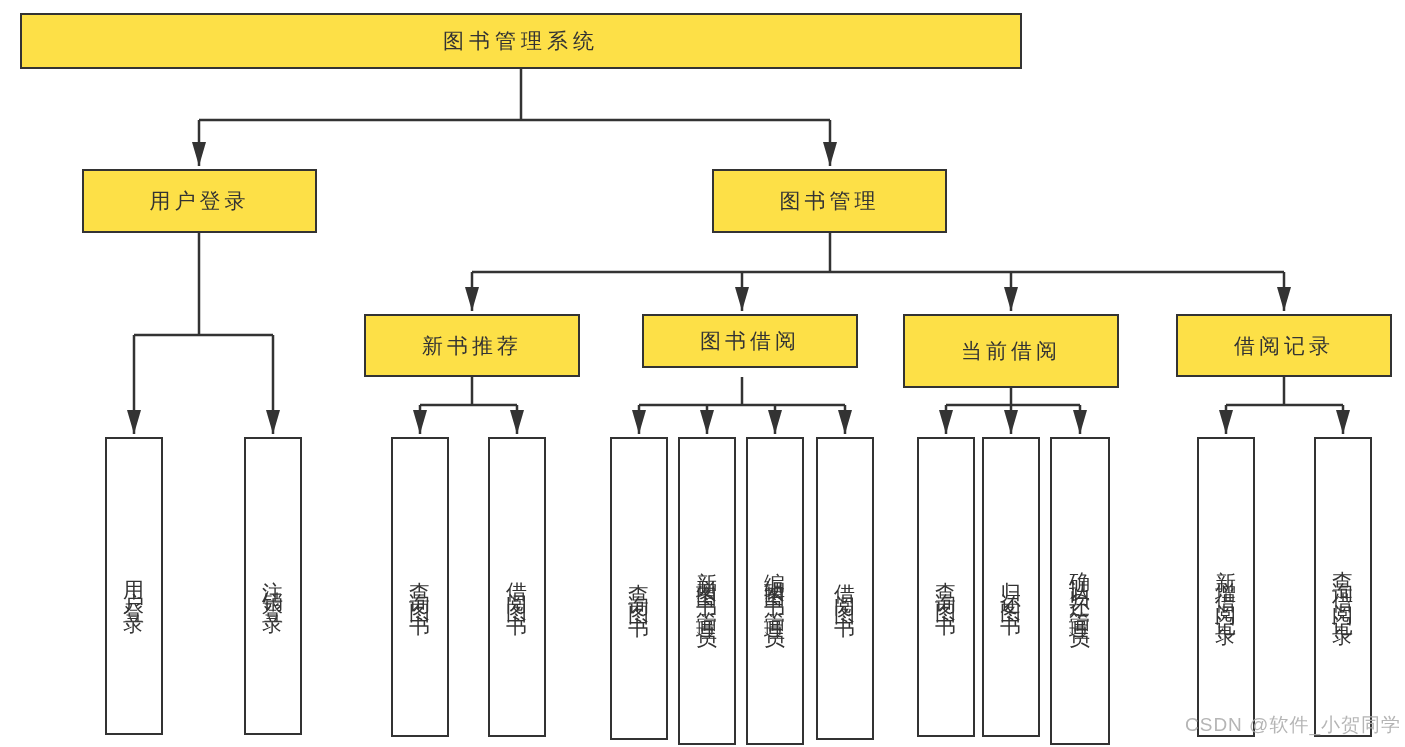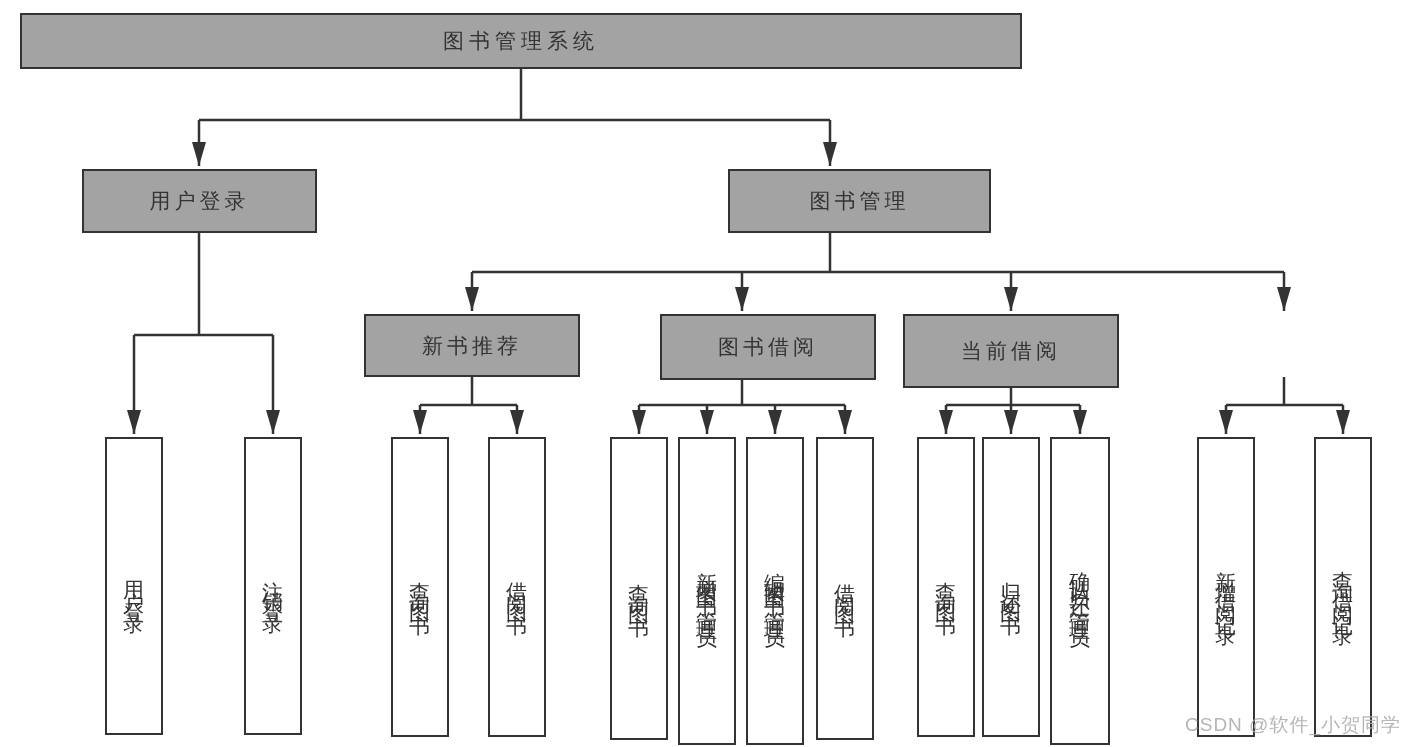--- a/index.html
+++ b/index.html
@@ -3,21 +3,21 @@
 <meta charset="utf-8">
 <style>
   html,body{margin:0;padding:0;background:#fff;}
   #canvas{
     position:relative;width:1405px;height:747px;background:#ffffff;overflow:hidden;
     font-family:"Liberation Sans","DejaVu Sans",sans-serif;color:#333;
   }
   #wires{position:absolute;left:0;top:0;width:1405px;height:747px;}
   #wires path{stroke:#333333;stroke-width:2.5;fill:none;}
   .hbox{
-    position:absolute;box-sizing:border-box;border:2.5px solid #333333;background:#a3a3a3;
+    position:absolute;box-sizing:border-box;border:2.5px solid #333333;background:#fde047;
     display:flex;align-items:center;justify-content:center;
     font-size:21px;letter-spacing:4px;color:#333;white-space:nowrap;
   }
   .vbox{
     position:absolute;box-sizing:border-box;border:2.5px solid #333333;background:#fff;
     display:flex;align-items:center;justify-content:center;
   }
   .vbox span{
     writing-mode:vertical-lr;text-orientation:mixed;
     font-size:21px;letter-spacing:11px;line-height:1;color:#333;white-space:nowrap;
@@ -78,25 +78,26 @@
 
     <path d="M1284,377 V405"></path>
     <path d="M1226,405 H1343"></path>
     <path d="M1226,405 V434" marker-end="url(#arrow)"></path>
     <path d="M1343,405 V434" marker-end="url(#arrow)"></path>
   </svg>
 
   <div class="hbox" style="left:20px;top:13px;width:1002px;height:56px;letter-spacing:5px;">图书管理系统</div>
 
   <div class="hbox" style="left:82px;top:169px;width:235px;height:64px;">用户登录</div>
-  <div class="hbox" style="left:728px;top:169px;width:263px;height:64px;">图书管理</div>
+  <div class="hbox" style="left:712px;top:169px;width:235px;height:64px;">图书管理</div>
 
   <div class="hbox" style="left:364px;top:314px;width:216px;height:63px;text-align:right;">新书推荐</div>
-  <div class="hbox" style="left:660px;top:314px;width:216px;height:66px;">图书借阅</div>
+  <div class="hbox" style="left:642px;top:314px;width:216px;height:54px;">图书借阅</div>
   <div class="hbox" style="left:903px;top:314px;width:216px;height:74px;">当前借阅</div>
+  <div class="hbox" style="left:1176px;top:314px;width:216px;height:63px;">借阅记录</div>
 
   <div class="vbox" style="left:105px;top:437px;width:58px;height:298px;">
     <span>用户登录</span>
   </div>
   <div class="vbox" style="left:244px;top:437px;width:58px;height:298px;">
     <span>注销登录</span>
   </div>
 
   <div class="vbox" style="left:391px;top:437px;width:58px;height:300px;">
     <span>查询图书</span>

